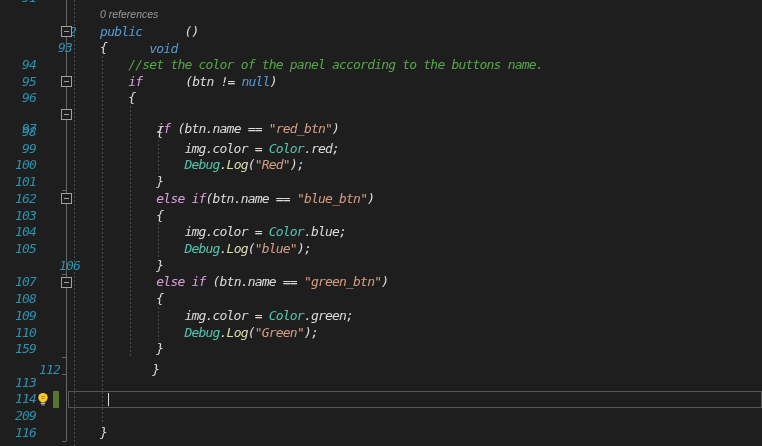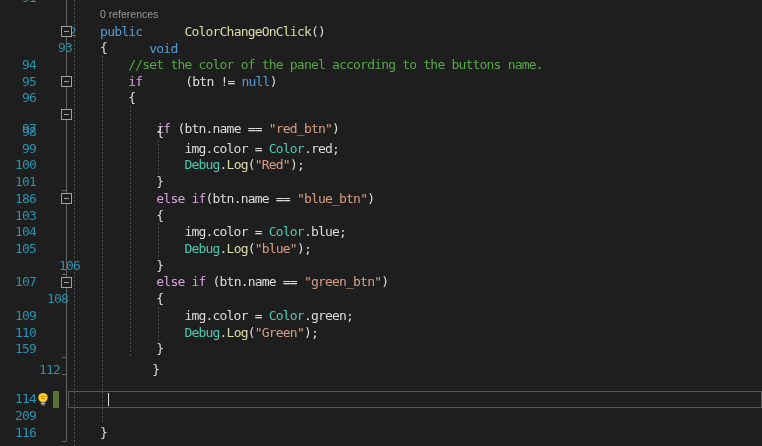--- a/index.html
+++ b/index.html
@@ -3,20 +3,21 @@
 <meta charset="utf-8">
 <style>
   html,body{margin:0;padding:0;background:#111;}
   #editor{
     position:relative;
     width:762px;height:446px;
     overflow:hidden;
     font-family:"DejaVu Sans Mono", monospace;
     font-size:13px;
     letter-spacing:-0.8px;
+    font-style:italic;
   }
   .row{position:absolute;left:0;width:762px;}
   .gutter{
     position:absolute;left:0;top:0;width:36px;height:100%;
     text-align:right;
     color:var(--line_number);
   }
   .code{
     position:absolute;left:72px;top:0;height:100%;
     white-space:pre;
@@ -70,21 +71,21 @@
     <div class="current-line" style="left: 68px; width: 694px; top: 390.58px; height: 17.72px;"></div>
     <div class="row" style="top: -10.7px; height: 16.72px;">
       <div class="gutter vcenter" style="justify-content: flex-end;">91</div>
       <div class="code vcenter"></div>
     </div>
     <div class="row" style="top: 6.02px; height: 16.72px;">
       <span class="codelens-text">0 references</span>
     </div>
     <div class="row" style="top: 22.74px; height: 16.72px;">
       <div class="gutter vcenter" style="justify-content: flex-end; padding-left: 40px;">92</div>
-      <div class="code vcenter"><span style="color: var(--plain);">    </span><span style="color: var(--keyword);">public</span><span style="color: var(--plain);"> </span><span style="color: var(--keyword); margin-top: 35px;">void</span><span style="color: var(--plain);"> </span><span style="color: var(--method);">ColorChangeOnClick</span><span style="color: var(--plain);">()</span></div>
+      <div class="code vcenter"><span style="color: var(--plain);">    </span><span style="color: var(--keyword);">public</span><span style="color: var(--plain);"> </span><span style="color: var(--keyword); margin-top: 35px;">void</span><span style="color: var(--plain);"> </span><span style="color: var(--plain);">()</span></div>
     </div>
     <div class="row" style="top: 39.46px; height: 16.72px;">
       <div class="gutter vcenter" style="justify-content: flex-end; margin-left: 36px;">93</div>
       <div class="code vcenter"><span style="color: var(--plain);">    {</span></div>
     </div>
     <div class="row" style="top: 56.18px; height: 16.72px;">
       <div class="gutter vcenter" style="justify-content: flex-end;">94</div>
       <div class="code vcenter"><span style="color: var(--plain);">        </span><span style="color: var(--comment);">//set the color of the panel according to the buttons name.</span></div>
     </div>
     <div class="row" style="top: 72.9px; height: 16.72px;">
@@ -109,21 +110,21 @@
     </div>
     <div class="row" style="top: 156.5px; height: 16.72px;">
       <div class="gutter vcenter" style="justify-content: flex-end;">100</div>
       <div class="code vcenter"><span style="color: var(--plain);">                </span><span style="color: var(--type);">Debug</span><span style="color: var(--plain);">.</span><span style="color: var(--method);">Log</span><span style="color: var(--plain);">(</span><span style="color: var(--string);">"Red"</span><span style="color: var(--plain);">);</span></div>
     </div>
     <div class="row" style="top: 173.22px; height: 16.72px;">
       <div class="gutter vcenter" style="justify-content: flex-end;">101</div>
       <div class="code vcenter"><span style="color: var(--plain);">            }</span></div>
     </div>
     <div class="row" style="top: 189.94px; height: 16.72px;">
-      <div class="gutter vcenter" style="justify-content: flex-end;">186</div>
+      <div class="gutter vcenter" style="justify-content: flex-end;">162</div>
       <div class="code vcenter"><span style="color: var(--plain);">            </span><span style="color: var(--control);">else</span><span style="color: var(--plain);"> </span><span style="color: var(--control);">if</span><span style="color: var(--plain);">(btn.name == </span><span style="color: var(--string);">"blue_btn"</span><span style="color: var(--plain);">)</span></div>
     </div>
     <div class="row" style="top: 206.66px; height: 16.72px;">
       <div class="gutter vcenter" style="justify-content: flex-end;">103</div>
       <div class="code vcenter"><span style="color: var(--plain);">            {</span></div>
     </div>
     <div class="row" style="top: 223.38px; height: 16.72px;">
       <div class="gutter vcenter" style="justify-content: flex-end;">104</div>
       <div class="code vcenter"><span style="color: var(--plain);">                img.color = </span><span style="color: var(--type);">Color</span><span style="color: var(--plain);">.blue;</span></div>
     </div>
@@ -133,38 +134,42 @@
     </div>
     <div class="row" style="top: 256.82px; height: 16.72px;">
       <div class="gutter vcenter" style="justify-content: flex-end; margin-left: 44px;">106</div>
       <div class="code vcenter"><span style="color: var(--plain);">            }</span></div>
     </div>
     <div class="row" style="top: 273.54px; height: 16.72px;">
       <div class="gutter vcenter" style="justify-content: flex-end;">107</div>
       <div class="code vcenter"><span style="color: var(--plain);">            </span><span style="color: var(--control);">else</span><span style="color: var(--plain);"> </span><span style="color: var(--control);">if</span><span style="color: var(--plain);"> (btn.name == </span><span style="color: var(--string);">"green_btn"</span><span style="color: var(--plain);">)</span></div>
     </div>
     <div class="row" style="top: 290.26px; height: 16.72px;">
-      <div class="gutter vcenter" style="justify-content: flex-end; padding-left: 32px;">108</div>
+      <div class="gutter vcenter" style="justify-content: flex-end;">108</div>
       <div class="code vcenter"><span style="color: var(--plain);">            {</span></div>
     </div>
     <div class="row" style="top: 306.98px; height: 16.72px;">
       <div class="gutter vcenter" style="justify-content: flex-end;">109</div>
       <div class="code vcenter"><span style="color: var(--plain);">                img.color = </span><span style="color: var(--type);">Color</span><span style="color: var(--plain);">.green;</span></div>
     </div>
     <div class="row" style="top: 323.7px; height: 16.72px;">
       <div class="gutter vcenter" style="justify-content: flex-end;">110</div>
       <div class="code vcenter"><span style="color: var(--plain);">                </span><span style="color: var(--type);">Debug</span><span style="color: var(--plain);">.</span><span style="color: var(--method);">Log</span><span style="color: var(--plain);">(</span><span style="color: var(--string);">"Green"</span><span style="color: var(--plain);">);</span></div>
     </div>
     <div class="row" style="top: 340.42px; height: 16.72px;">
       <div class="gutter vcenter" style="justify-content: flex-end;">159</div>
       <div class="code vcenter"><span style="color: var(--plain);">            }</span></div>
     </div>
     <div class="row" style="top: 361px; height: 16.72px; margin-left: 24px;">
       <div class="gutter vcenter" style="justify-content: flex-end;">112</div>
       <div class="code vcenter"><span style="color: var(--plain);">        }</span></div>
+    </div>
+    <div class="row" style="top: 373.86px; height: 16.72px;">
+      <div class="gutter vcenter" style="justify-content: flex-end;">113</div>
+      <div class="code vcenter"></div>
     </div>
     <div class="row" style="top: 390.58px; height: 16.72px;">
       <div class="gutter vcenter" style="justify-content: flex-end;">114</div>
       <div class="code vcenter"></div>
     </div>
     <div class="row" style="top: 407.3px; height: 16.72px;">
       <div class="gutter vcenter" style="justify-content: flex-end;">209</div>
       <div class="code vcenter"></div>
     </div>
     <div class="row" style="top: 424.02px; height: 16.72px;">

